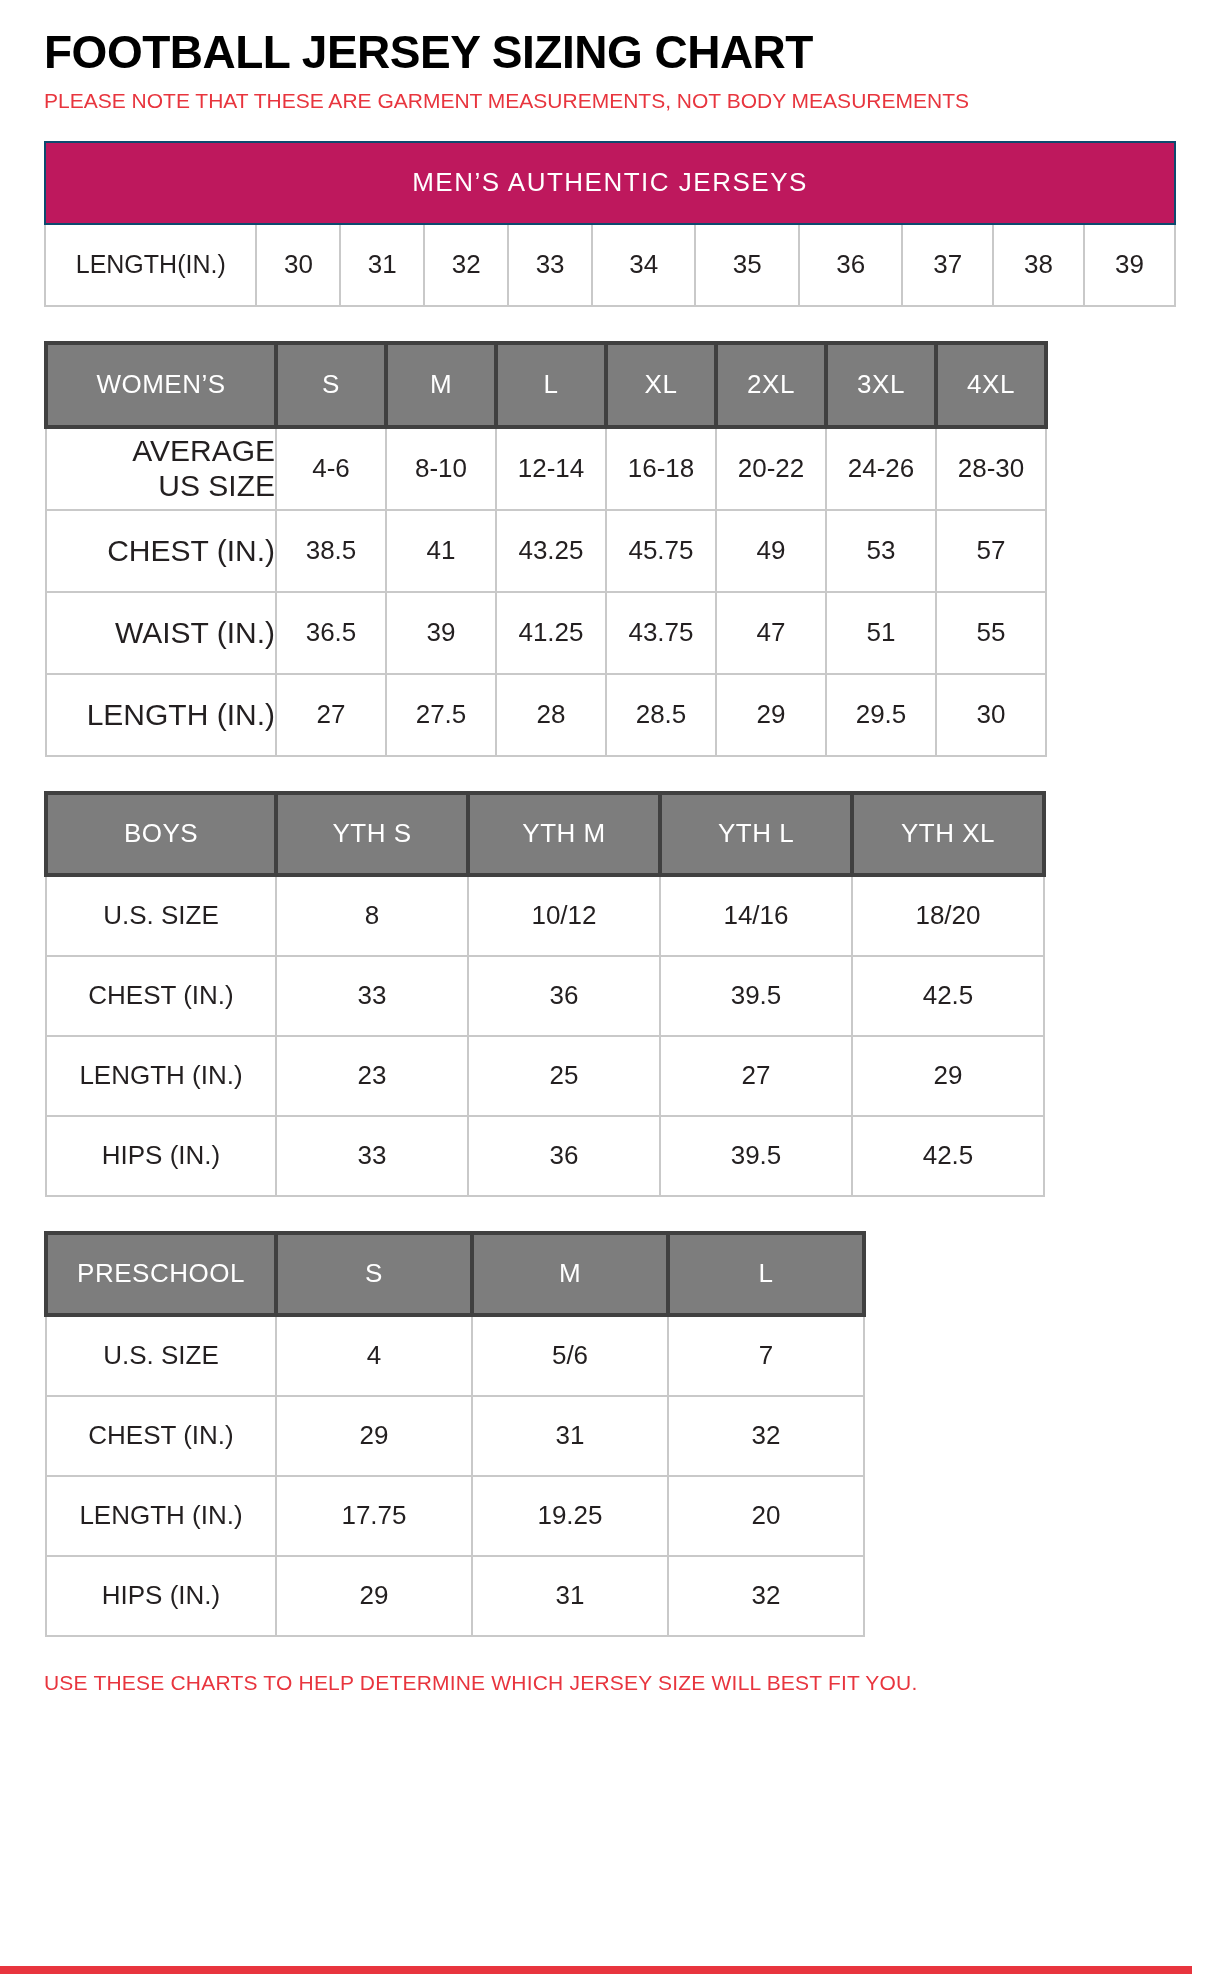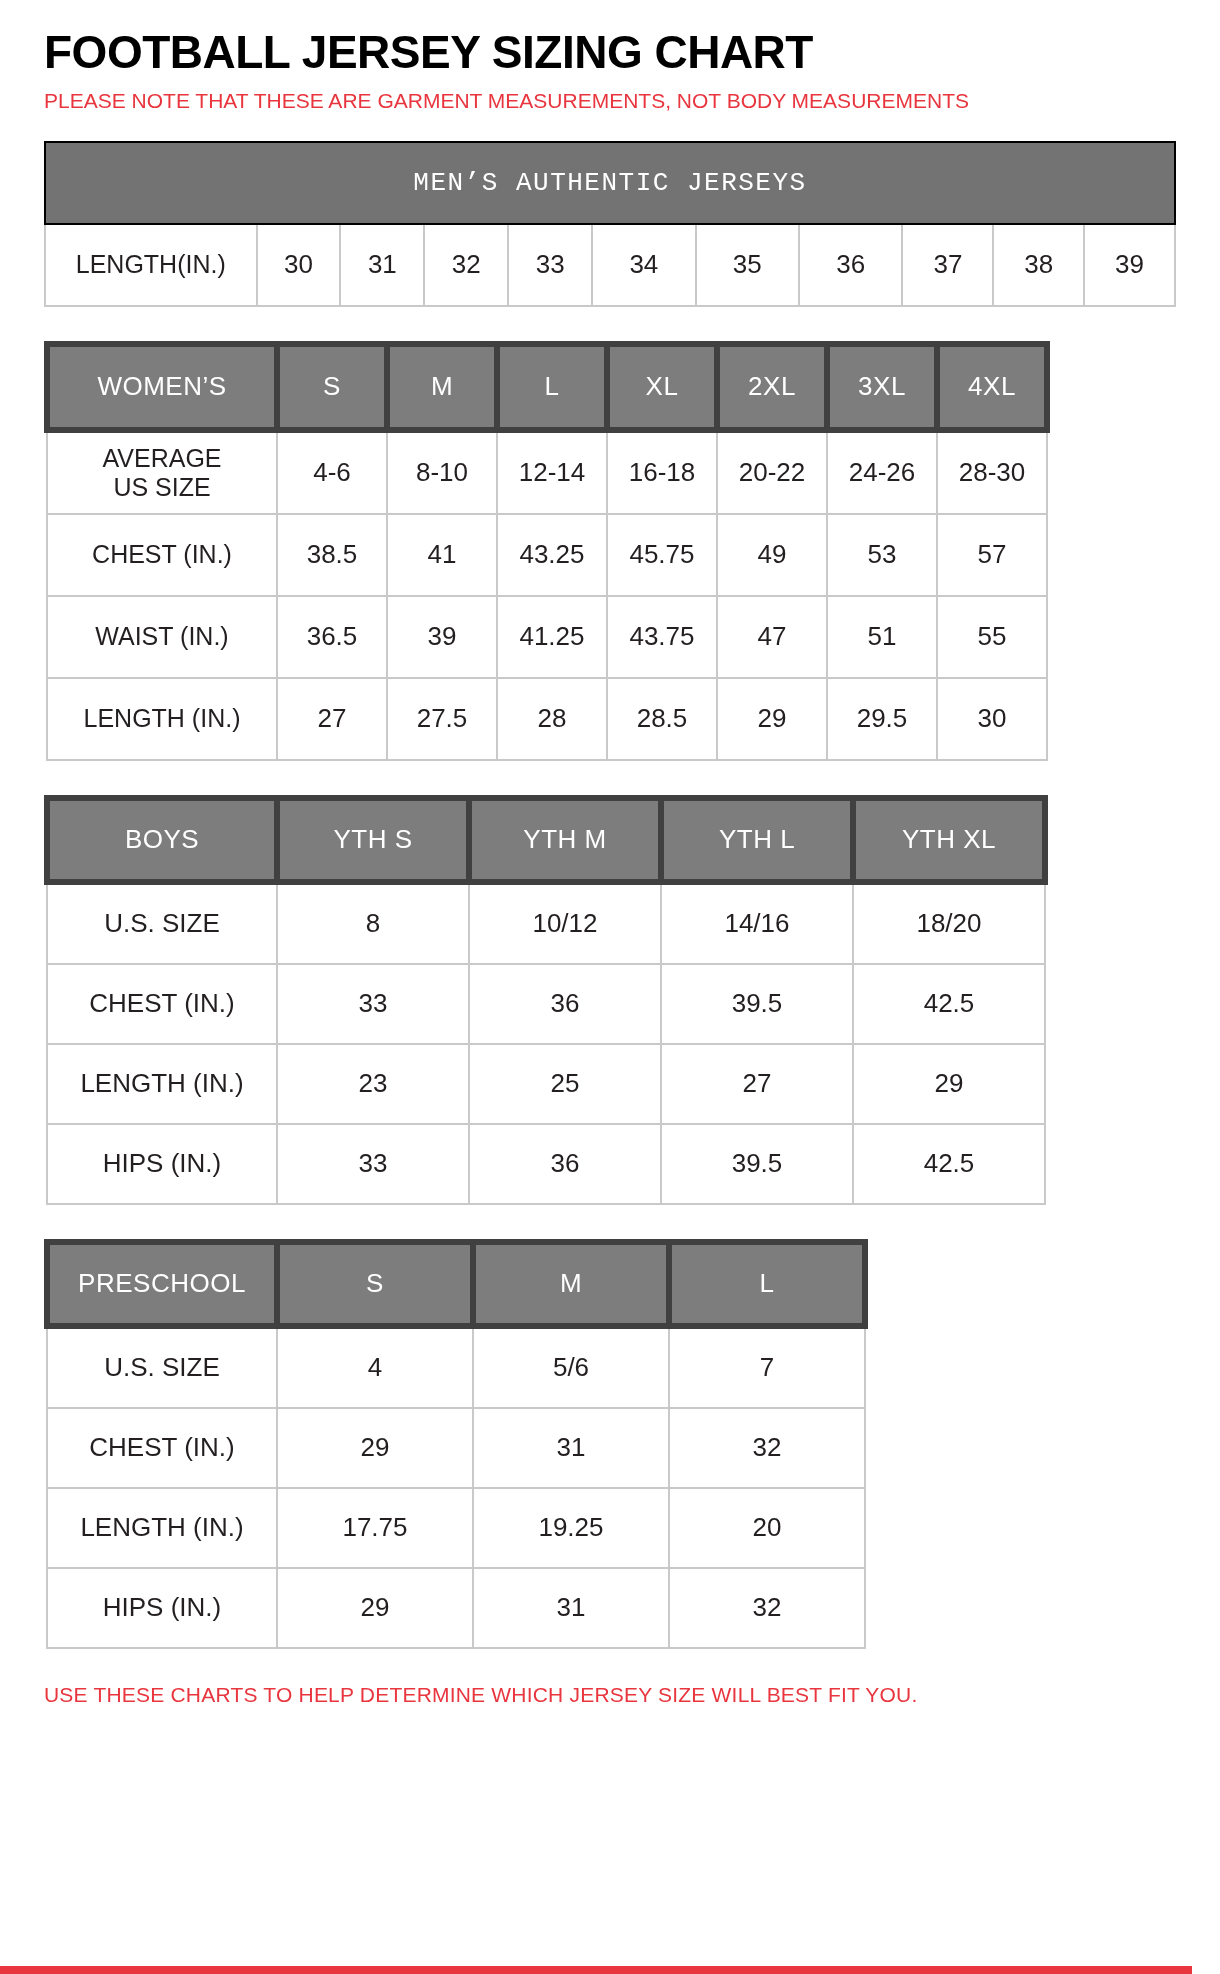--- a/index.html
+++ b/index.html
@@ -44,46 +44,45 @@
   td, th {
     border: 2px solid #c9c9c9;
     text-align: center;
     vertical-align: middle;
     font-weight: normal;
     color: #231f20;
     background: #ffffff;
     padding: 0;
   }
   .hdr-band {
-    background: #737373;
+    background: #be185d;
     color: #ffffff;
-    border: 2px solid #000000;
+    border: 2px solid #0c4a6e;
     font-size: 29px;
     letter-spacing: 1.5px;
     height: 66px;
-    font-family: Liberation Mono, monospace;
   }
   .grey-cell {
     background: #7d7d7d;
     color: #ffffff;
-    border: 6px solid #404040;
+    border: 4px solid #404040;
     margin-left: 48px;
   }
 
   
   #mens-table { width: 1132px; }
   #mens-table td { height: 80px; font-size: 26px; }
   #mens-table .rowlabel { font-size: 25px; }
   #mens-table .size-hdr td { height: 72px; }
 
   
   #womens-table { width: 1000px; }
   #womens-table td { height: 80px; font-size: 26px; }
   #womens-table .grey-cell { font-size: 26px; letter-spacing: 0.5px; }
-  #womens-table .rowlabel { font-size: 25px; }
+  #womens-table .rowlabel { font-size: 30px; text-align: right; }
   #womens-table .two-line { line-height: 1.15; }
 
   
   #boys-table { width: 1000px; }
   #boys-table td { height: 78px; font-size: 26px; }
   #boys-table .grey-cell { font-size: 26px; letter-spacing: 0.5px; }
 
   
   #preschool-table { width: 820px; }
   #preschool-table td { height: 78px; font-size: 26px; }

